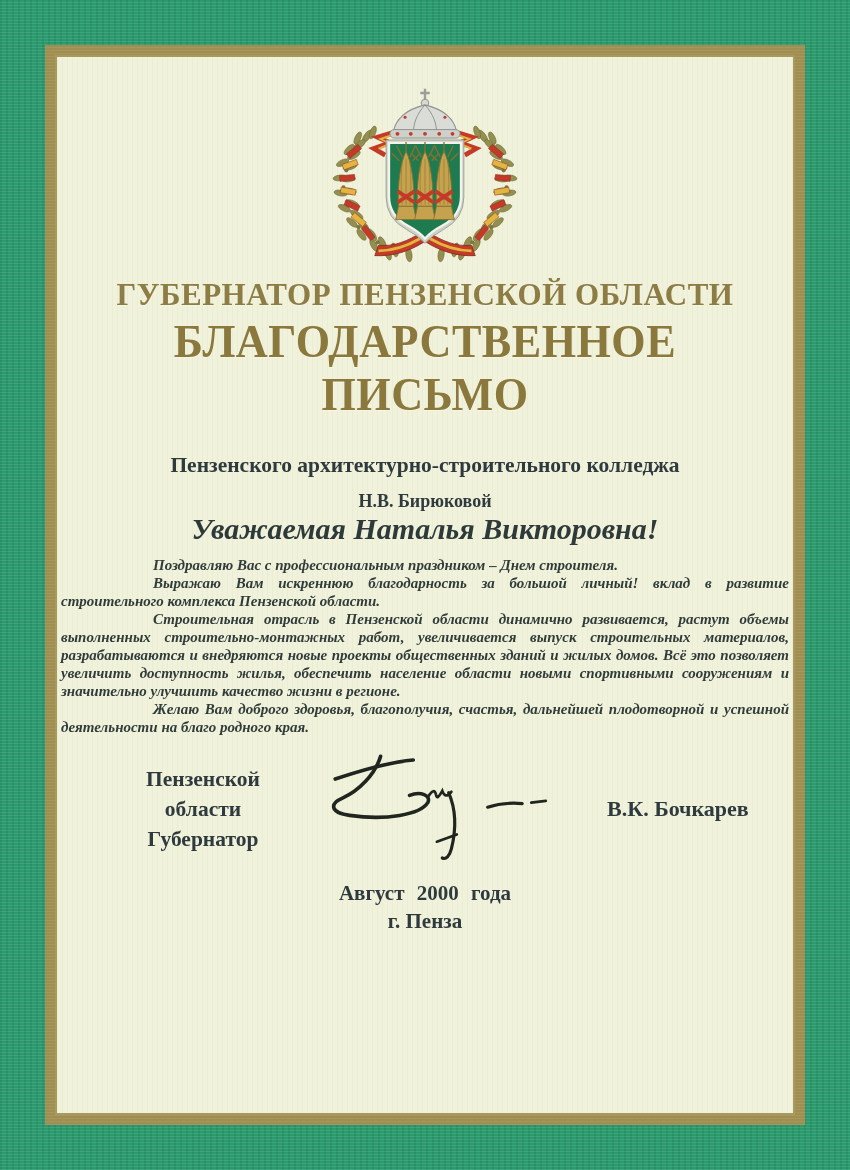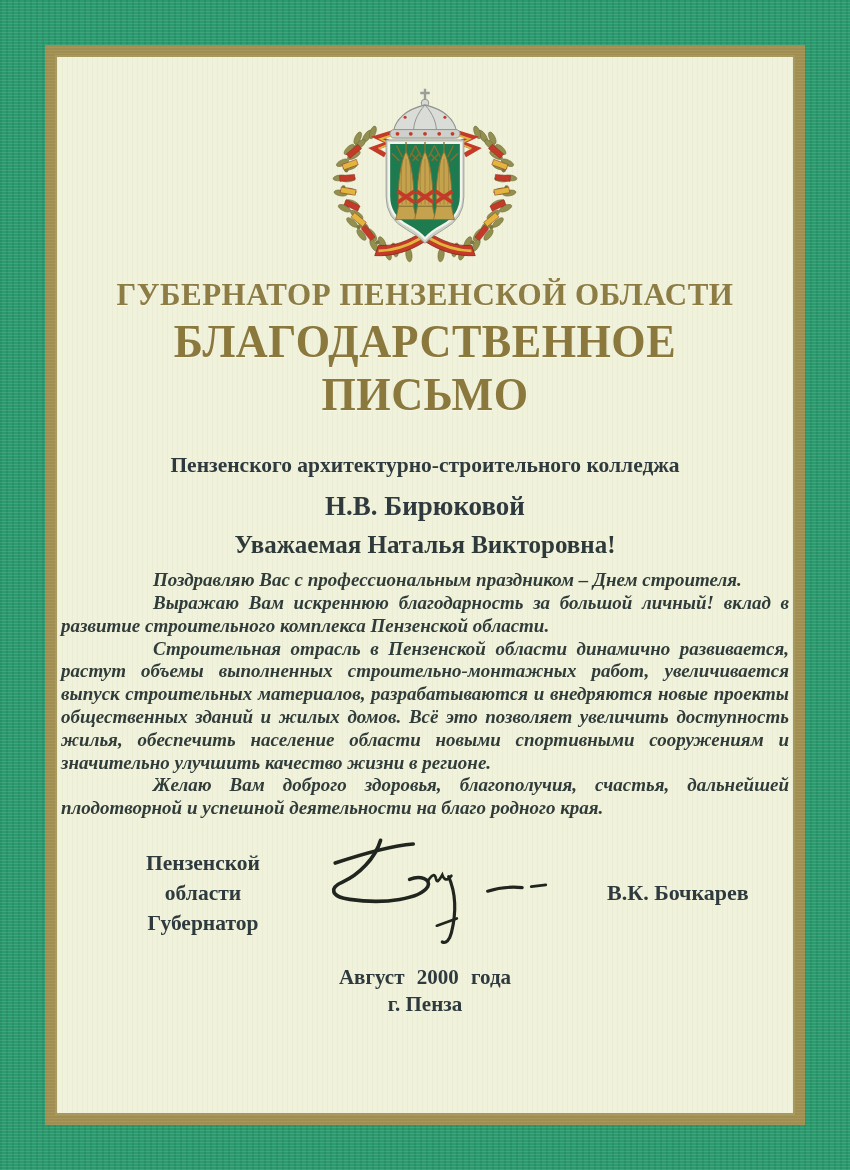--- a/index.html
+++ b/index.html
@@ -71,36 +71,36 @@
     margin-top: 30px;
     text-align: center;
     font-size: 21.5px;
     font-weight: bold;
     line-height: 1.36;
     color: #2e3a3e;
   }
   .recipient-name {
     margin-top: 11px;
     text-align: center;
-    font-size: 27px;
+    font-size: 18px;
     font-weight: bold;
     color: #2e3a3e;
   }
   .salutation {
-    margin-top: 9px;
-    text-align: center;
-    font-size: 25px;
-    font-weight: bold;
+    text-align: center;
+    font-size: 30px;
+    font-weight: bold;
+    font-style: italic;
     color: #2e3a3a;
   }
 
   .body-text { margin-top: 10px; }
   .body-text p {
     margin: 0;
-    font-size: 19px;
+    font-size: 15px;
     font-weight: bold;
     font-style: italic;
     line-height: 1.2;
     text-align: justify;
     text-indent: 92px;
     color: #303c3a;
   }
 
   .sig-row {
     margin-top: 14px;

